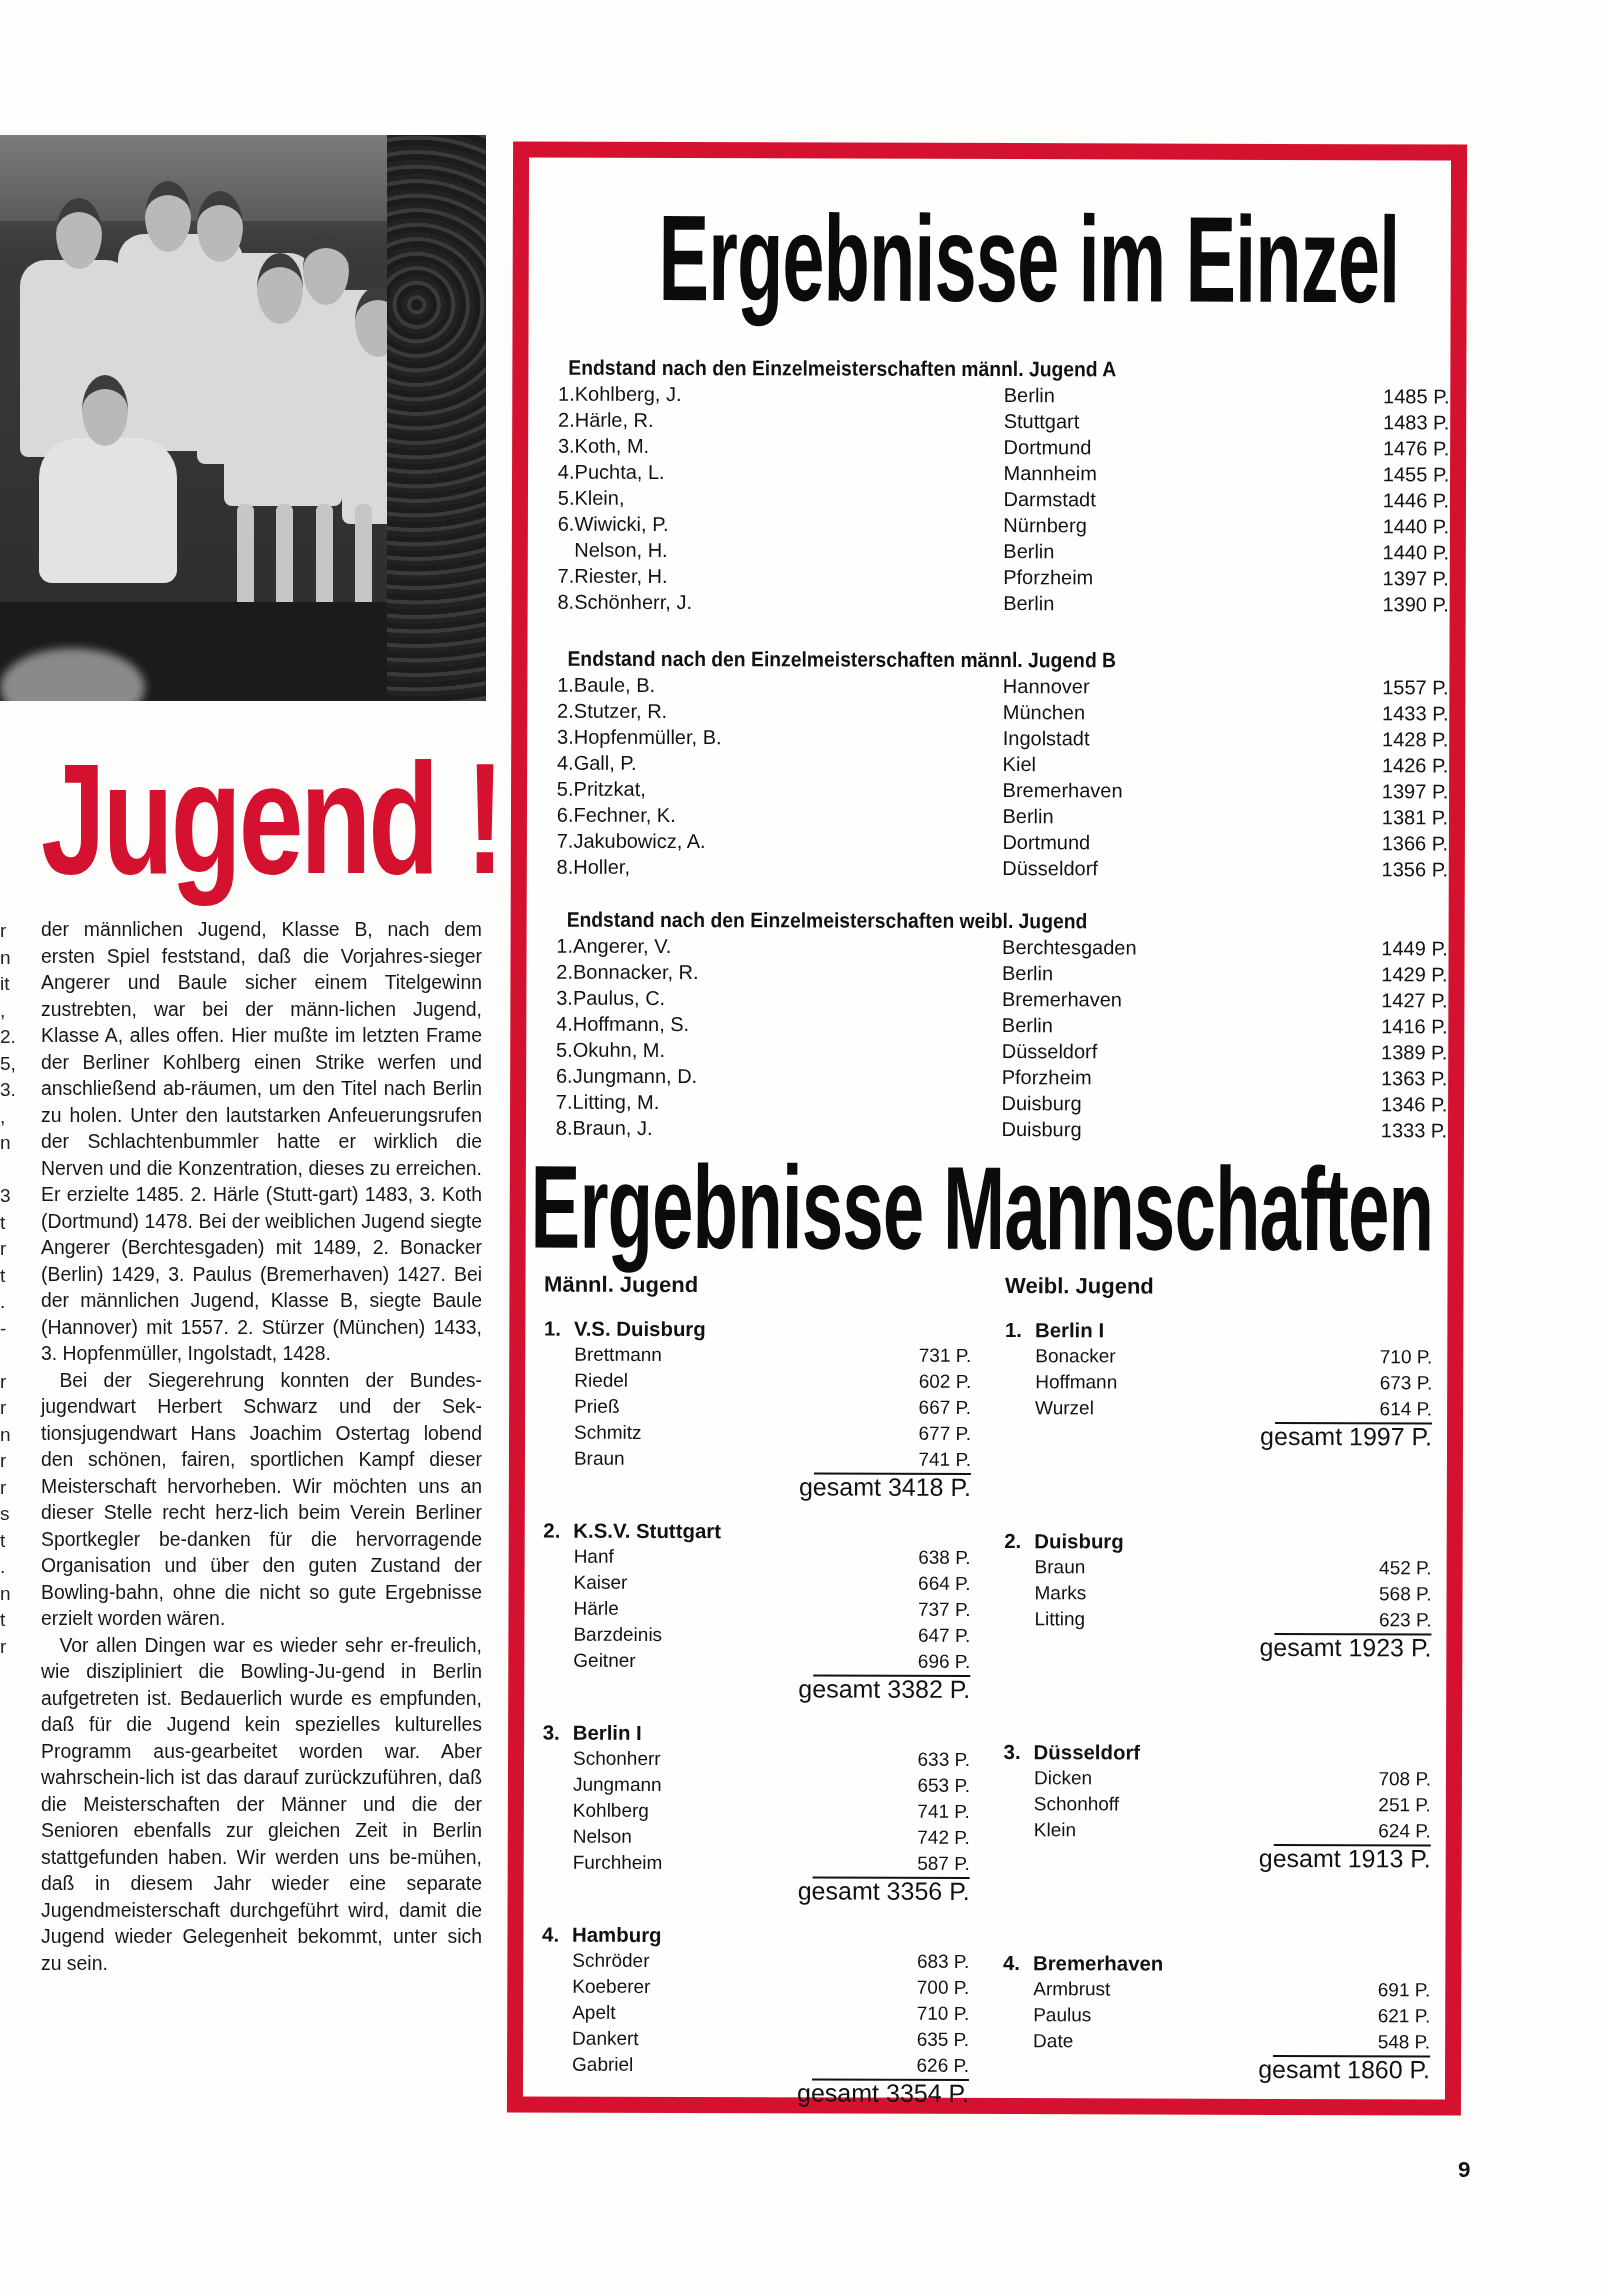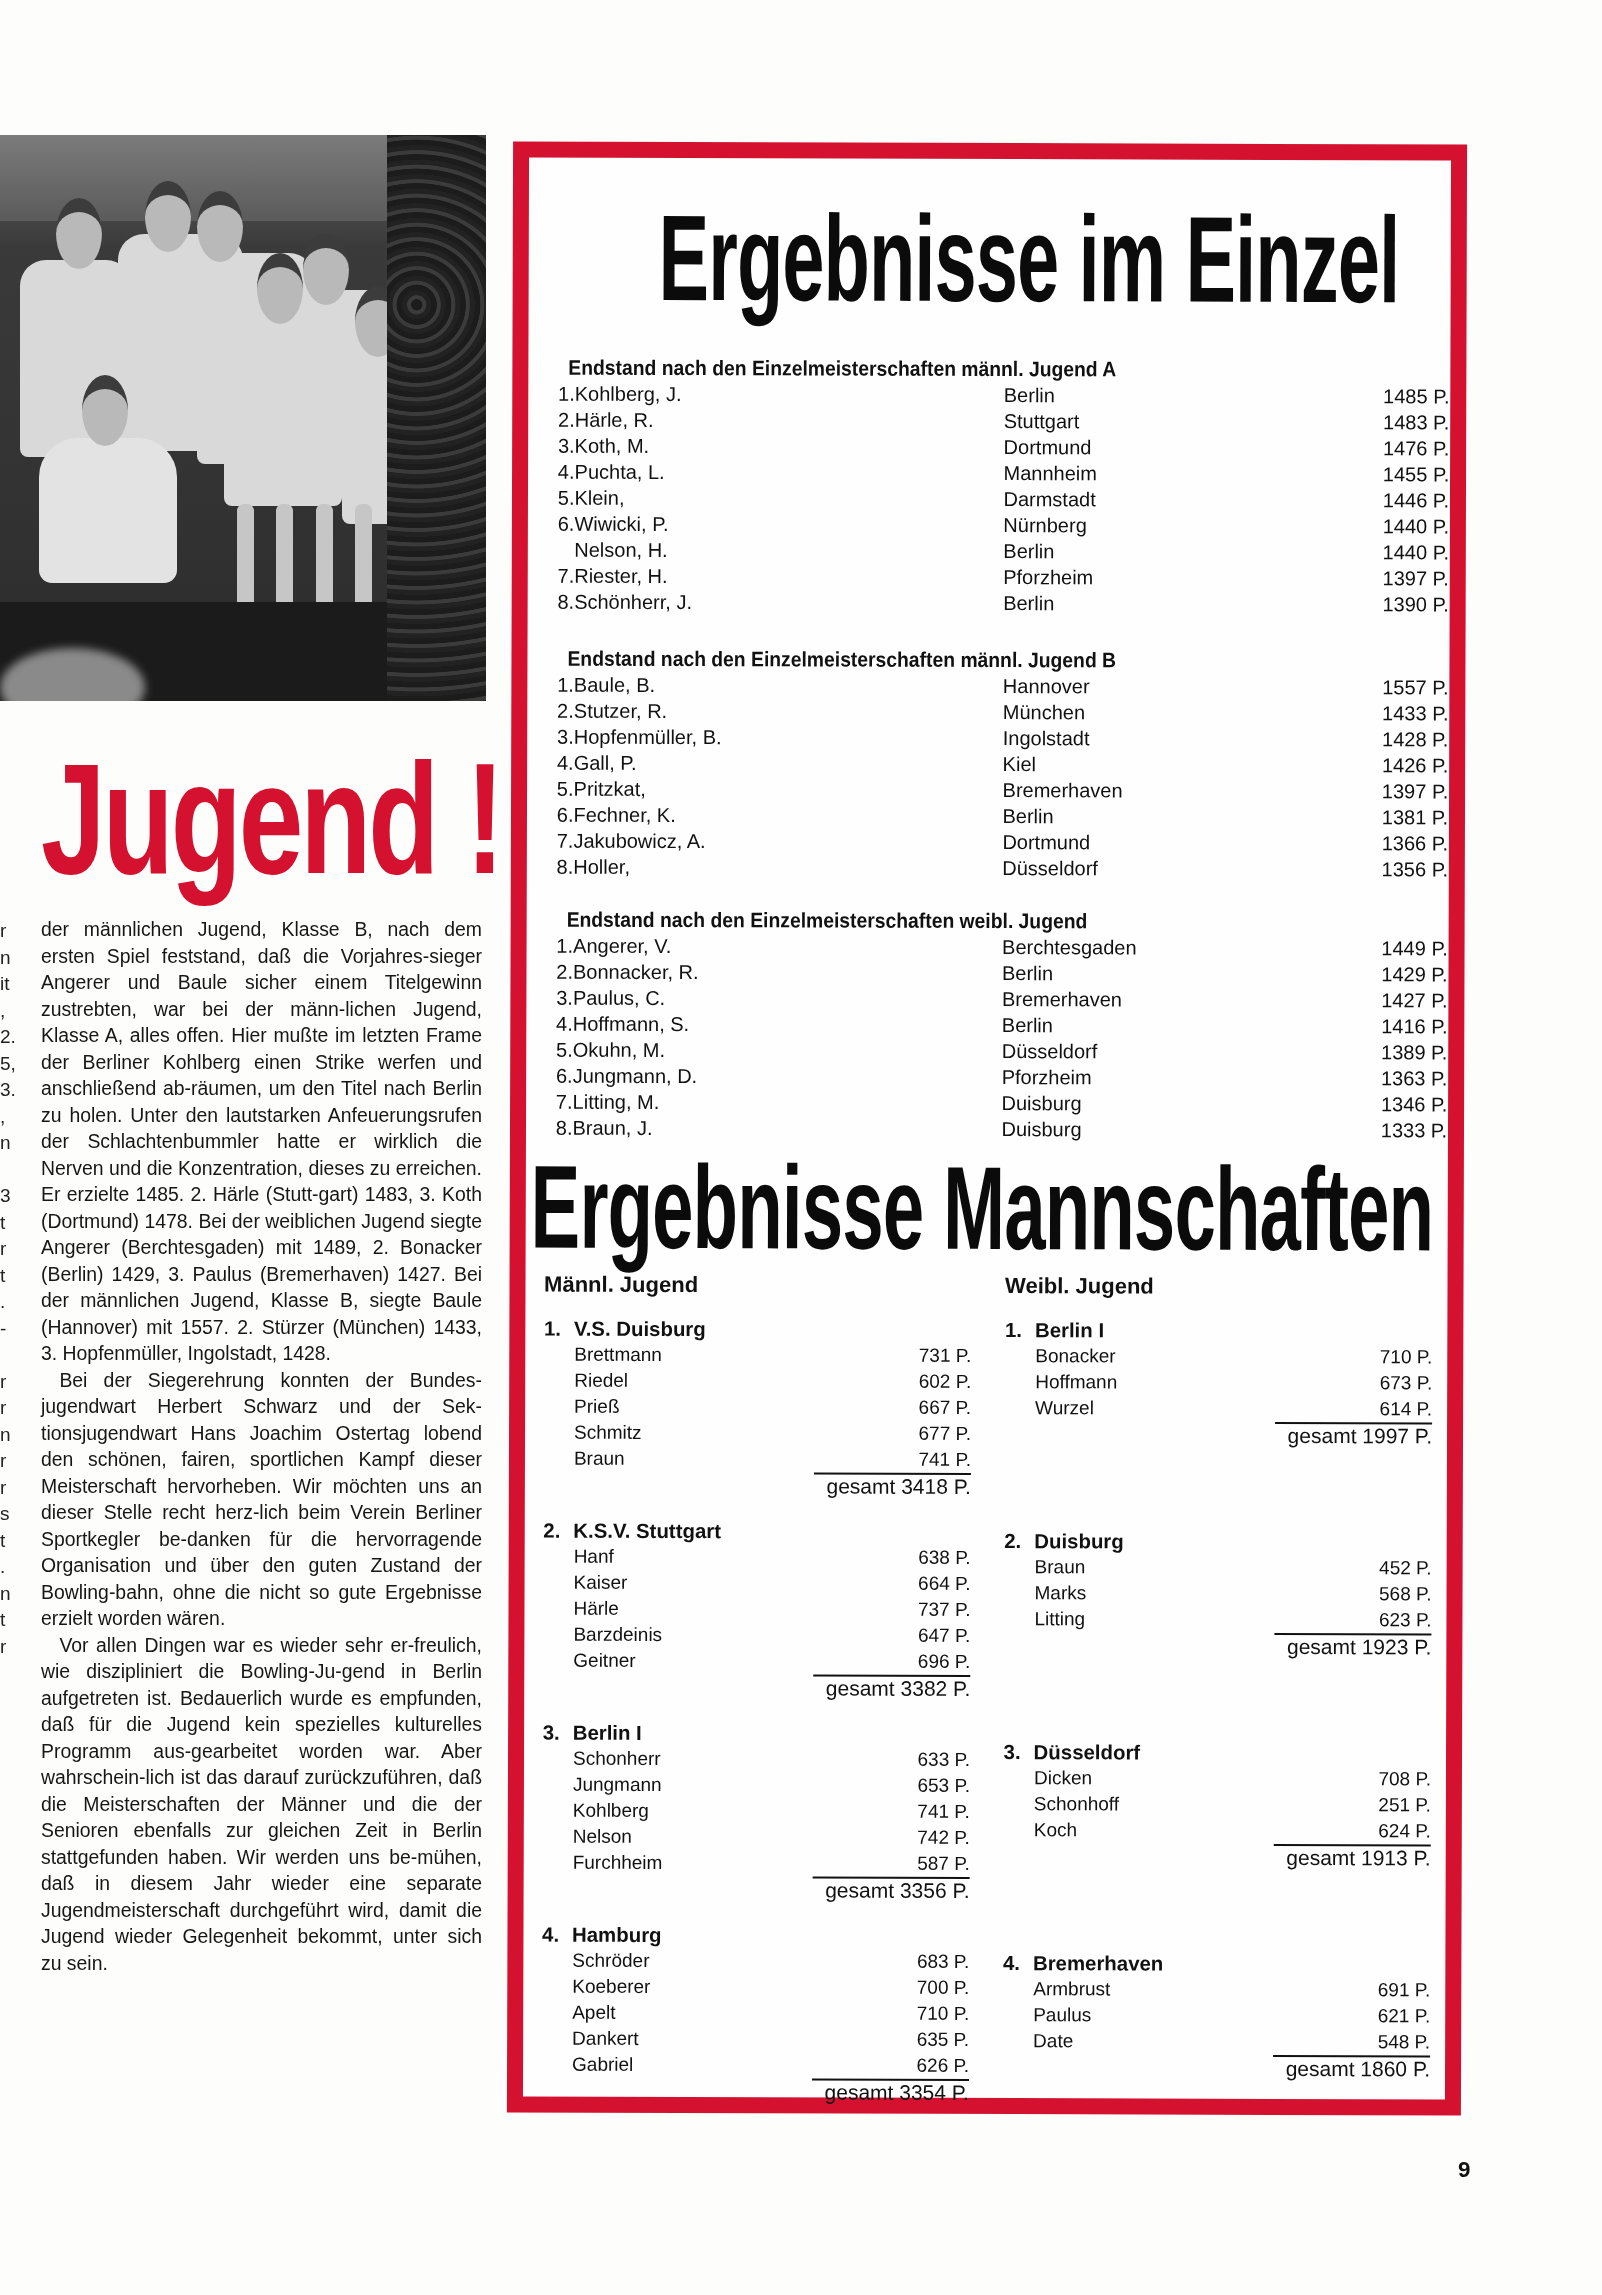--- a/index.html
+++ b/index.html
@@ -79,21 +79,21 @@
   .team-col { position: absolute; top: 1112px; width: 434px; }
   .team-col .col-title { font-weight: 700; font-size: 22px; line-height: 29px; margin-left: 6.6px; }
   .team { margin-top: 17px; }
   .team .tname { font-weight: 700; font-size: 20.4px; line-height: 26px; margin-left: 6.6px; }
   .team .tname .n { display:inline-block; width: 30px; }
   .team .member { position: relative; height: 26px; font-size: 19px; line-height: 26px; }
   .team .member .mn { position: absolute; left: 37px; }
   .team .member .mp { position: absolute; right: 0; }
   .team .sum { position: relative; height: 29px; }
   .team .sum .rule { position: absolute; right: 0; top: 0; width: 157px; height: 0; border-top: 2px solid #111; }
-  .team .sum .total { position: absolute; right: 0; top: 1.3px; font-size: 21px; line-height: 26px; white-space: nowrap; }
+  .team .sum .total { position: absolute; right: 0; top: 1.3px; font-size: 25px; line-height: 26px; white-space: nowrap; }
 
   .left-col  { left: 12px; }
   .right-col { left: 473px; width: 434px; }
   .right-col .team.spaced { margin-top: 78px; }
 
   .page-num {
     position: absolute; left: 1458px; top: 2157px; font-weight: 700; font-size: 22.4px; color: #111;
   }
 </style>
 </head>
@@ -493,21 +493,21 @@
         <div class="tname"><span class="n">3.</span><span>Düsseldorf</span></div>
         <div class="member">
           <span class="mn">Dicken</span>
           <span class="mp">708 P.</span>
         </div>
         <div class="member">
           <span class="mn">Schonhoff</span>
           <span class="mp">251 P.</span>
         </div>
         <div class="member">
-          <span class="mn">Koch</span>
+          <span class="mn">Klein</span>
           <span class="mp">624 P.</span>
         </div>
         <div class="sum">
           <div class="rule"></div>
           <span class="total">gesamt 1913 P.</span>
         </div>
       </div>
       <div class="team spaced">
         <div class="tname"><span class="n">4.</span><span>Bremerhaven</span></div>
         <div class="member">

